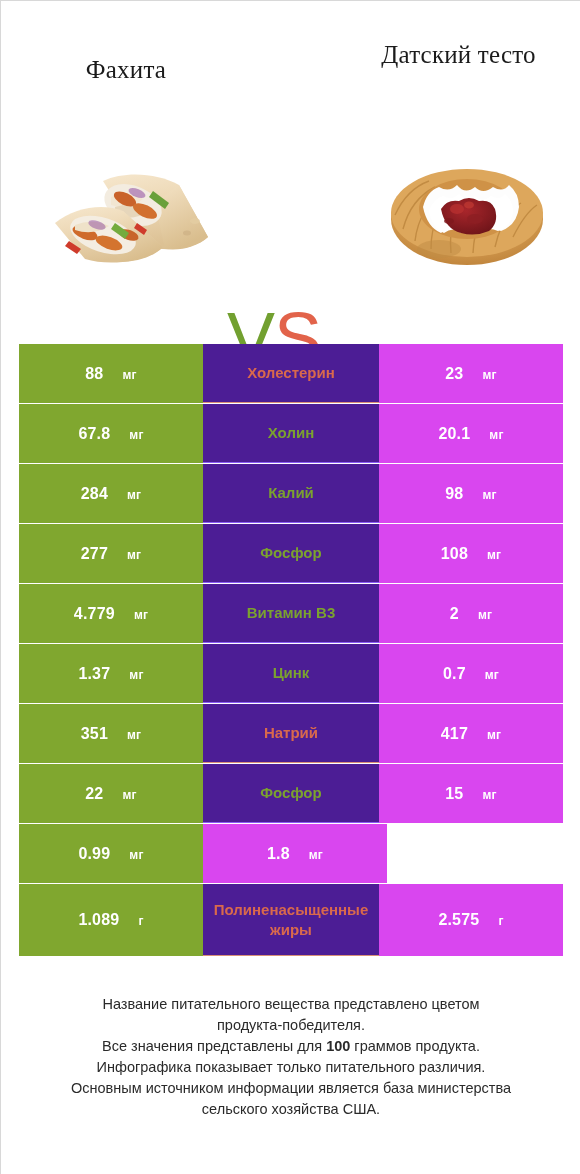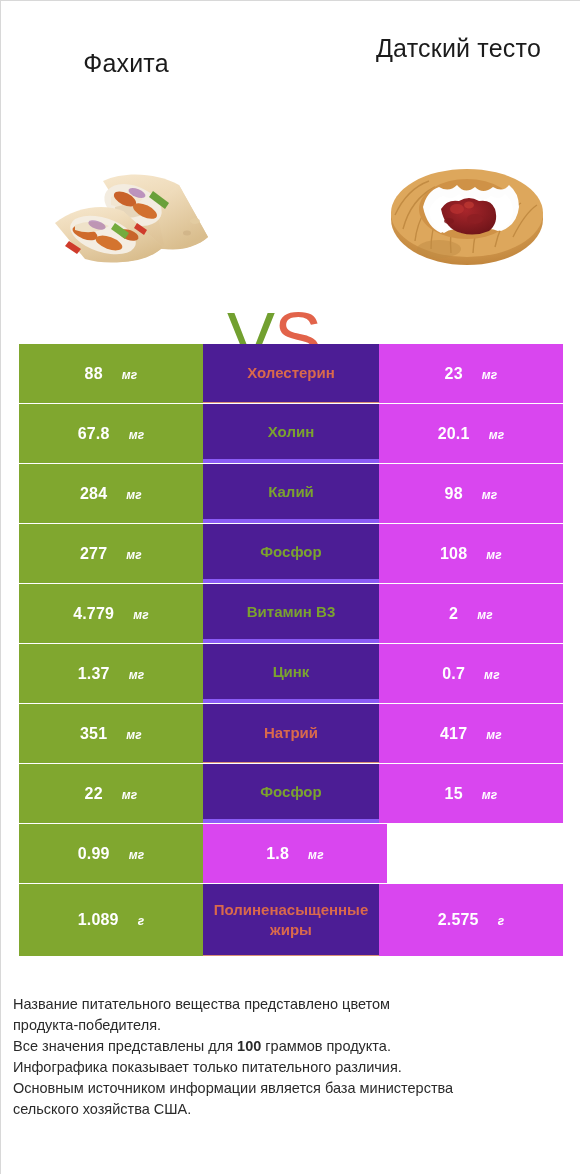--- a/index.html
+++ b/index.html
@@ -14,23 +14,24 @@
     font-family: "Liberation Sans", sans-serif;
     overflow: hidden;
     border-left: 1px solid #d8d8d8;
     border-top: 1px solid #d8d8d8;
     box-sizing: border-box;
   }
 
   
   .header {
     position: absolute;
-    top: 9px; left: 0;
+    top: 16px; left: 0;
     width: 580px;
     height: 120px;
+    font-family: Liberation Serif, serif;
   }
   .title {
     position: absolute;
     top: 38px;
     font-size: 25px;
     line-height: 30px;
     color: #1b1b1b;
     font-weight: 400;
     text-align: center;
     letter-spacing: 0.2px;
@@ -110,52 +111,52 @@
     width: 176px;
     background: #4c1d95;
     display: flex;
     align-items: center;
     justify-content: center;
     box-sizing: border-box;
     text-align: center;
     position: relative;
     overflow: hidden;
   }
-  .cell-mid.sep-green  { border-bottom: 4px solid #8b5cf6; }
+  .cell-mid.sep-green  { border-bottom: 1px solid #8b5cf6; }
   .cell-mid.sep-orange { border-bottom: 1px solid #d98f76; }
 
   .val {
     color: #ffffff;
     font-size: 16px;
     font-weight: bold;
     letter-spacing: 0.2px;
     white-space: nowrap;
   }
   .val .unit {
     font-size: 12px;
     font-weight: bold;
     margin-left: 19px;
-    font-style: italic;
   }
   .nutrient {
     font-size: 15px;
     font-weight: bold;
     line-height: 20px;
     white-space: nowrap;
   }
   .nutrient.wrap { white-space: normal; width: 182px; }
   .nutrient.green  { color: #7ba22f; }
   .nutrient.orange { color: #d9694c; }
 
   
   .footer {
     position: absolute;
-    left: 12px;
+    left: 20px;
     top: 993px;
     width: 540px;
+    text-align: center;
     font-size: 14.5px;
     line-height: 21px;
     color: #2a2a2a;
   }
   .footer b { font-weight: bold; }
   .footer-line { display: block; }
 </style>
 </head>
 <body>
 

